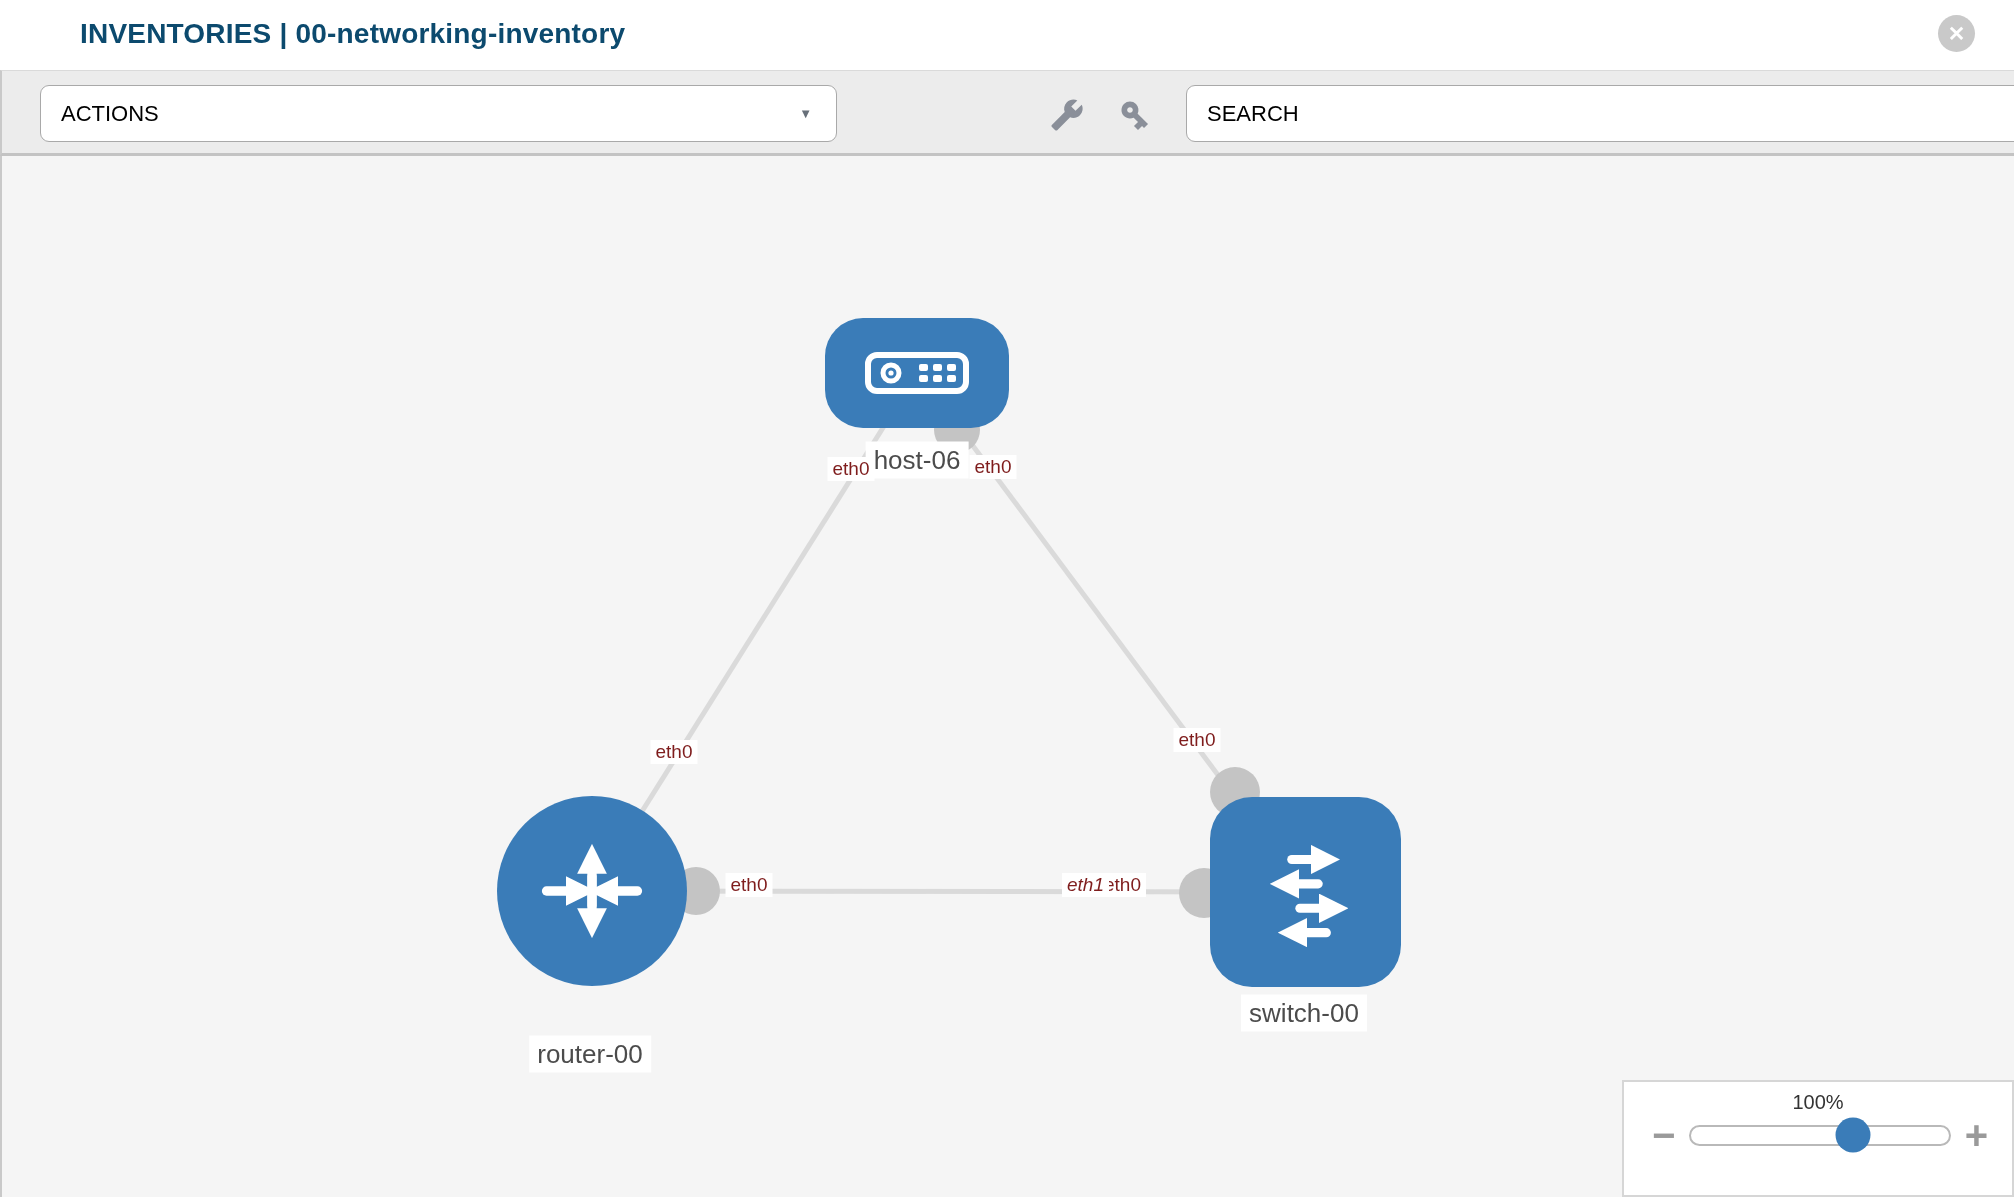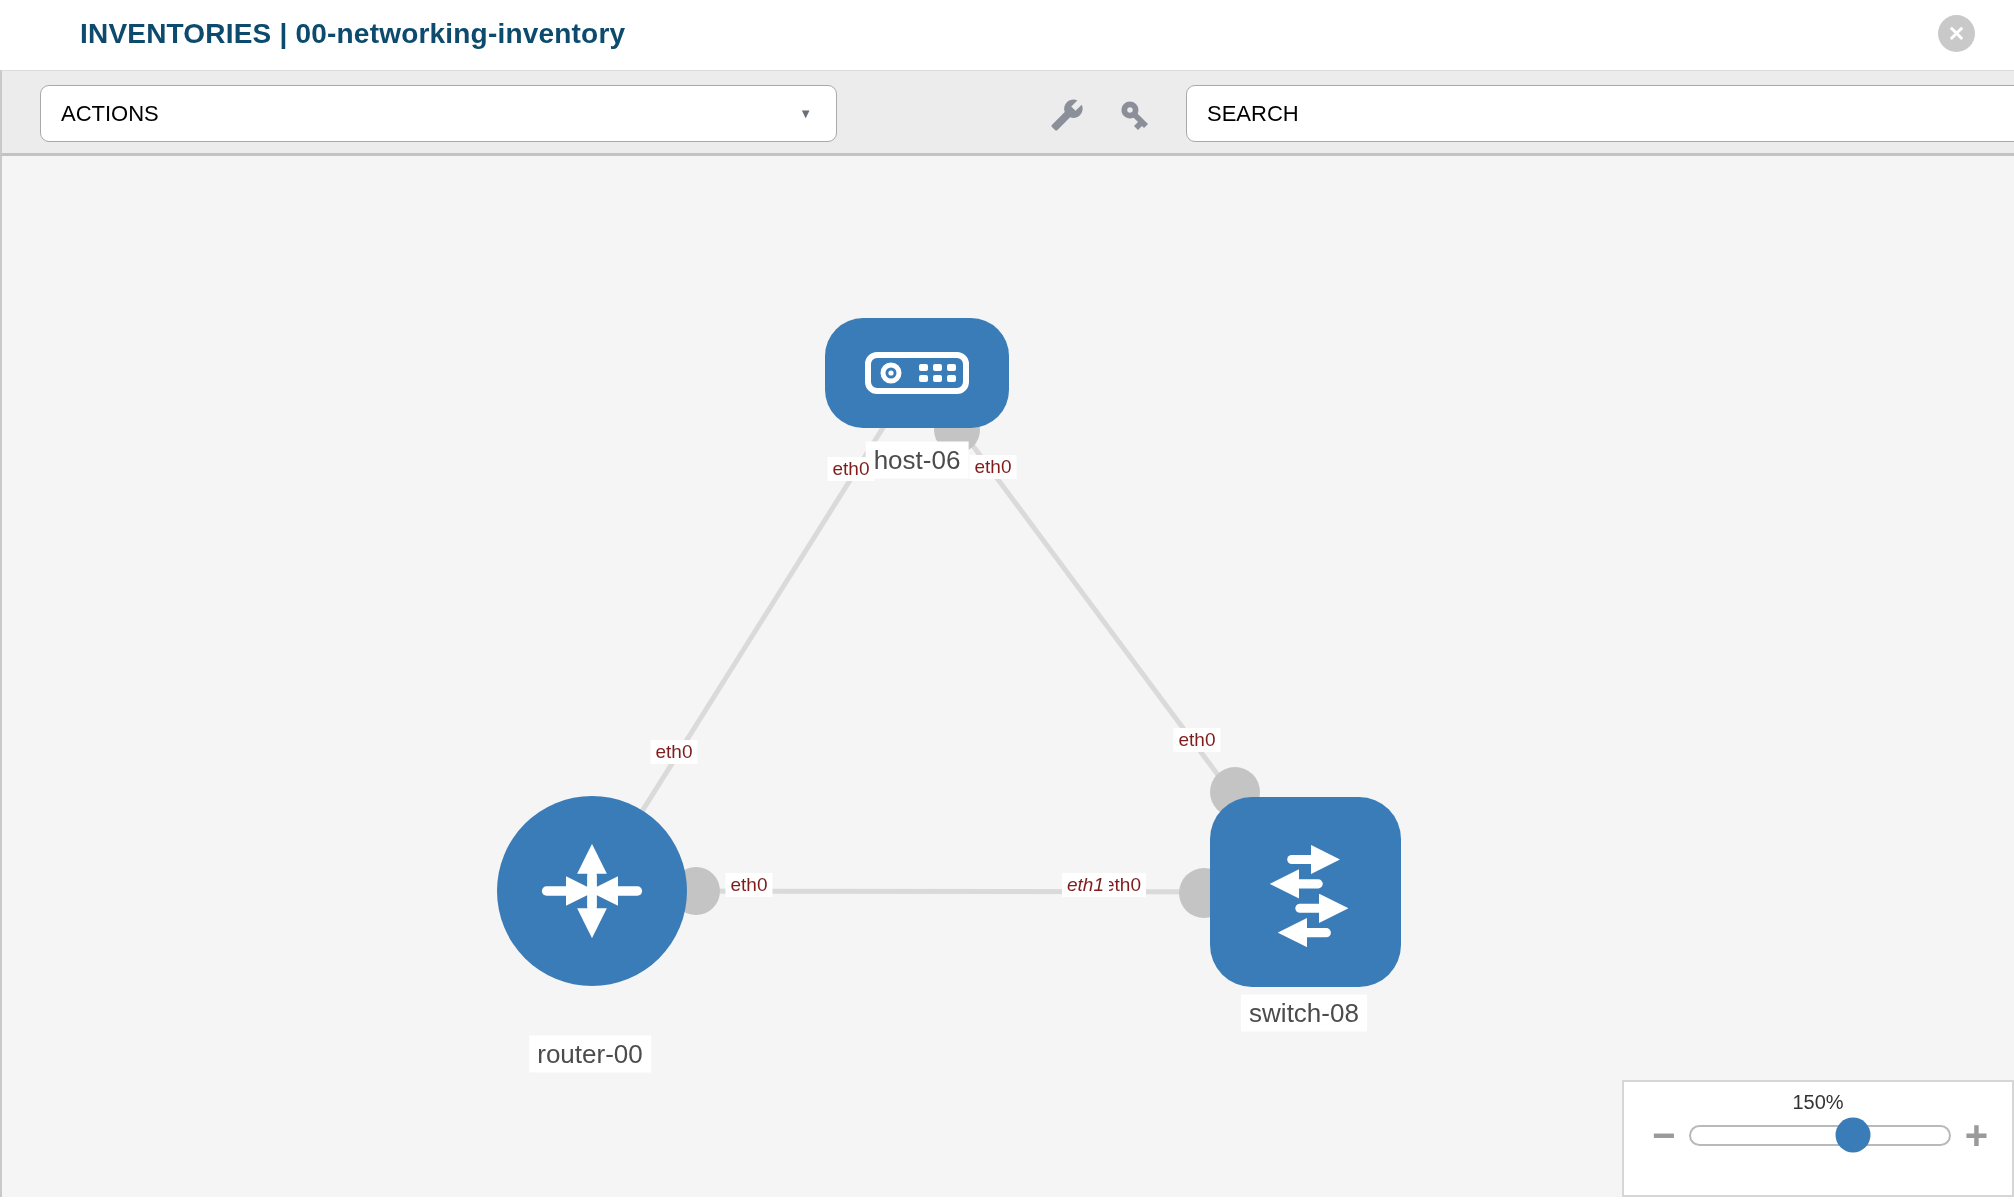--- a/index.html
+++ b/index.html
@@ -145,32 +145,32 @@
           <line x1="48" y1="30" x2="74" y2="30" marker-end="url(#ah2)"></line>
           <line x1="74" y1="54" x2="48" y2="54" marker-end="url(#ah2)"></line>
           <line x1="56" y1="78" x2="82" y2="78" marker-end="url(#ah2)"></line>
           <line x1="82" y1="102" x2="56" y2="102" marker-end="url(#ah2)"></line>
         </g>
       </svg>
     </div>
 
     <span class="lbl lbl-name" style="left:915px;  top:304px;">host-06</span>
     <span class="lbl lbl-name" style="left:588px;  top:858px;margin-top:40px;">router-00</span>
-    <span class="lbl lbl-name" style="left:1302px; top:857px;">switch-08</span>
+    <span class="lbl lbl-name" style="left:1302px; top:857px;">switch-00</span>
 
     <span class="lbl lbl-eth" style="left:849px;  top:313px;">eth0</span>
     <span class="lbl lbl-eth" style="left:991px;  top:311px;">eth0</span>
     <span class="lbl lbl-eth" style="left:672px;  top:596px;">eth0</span>
     <span class="lbl lbl-eth" style="left:747px;  top:729px;">eth0</span>
     <span class="lbl lbl-eth lbl-eth-abs" style="left:1097px; top:729px;">eth0</span>
     <span class="lbl lbl-eth lbl-eth-abs" style="left:1060px; top:729px;font-style:italic;">eth1</span>
     <span class="lbl lbl-eth" style="left:1195px; top:584px;">eth0</span>
 
     <div class="zoom-panel">
-      <div class="zoom-percent">150%</div>
+      <div class="zoom-percent">100%</div>
       <div class="zoom-row">
         <span class="zoom-minus">−</span>
         <div class="zoom-track">
           <div class="zoom-handle"></div>
         </div>
         <span class="zoom-plus">+</span>
       </div>
     </div>
 
   </div>

